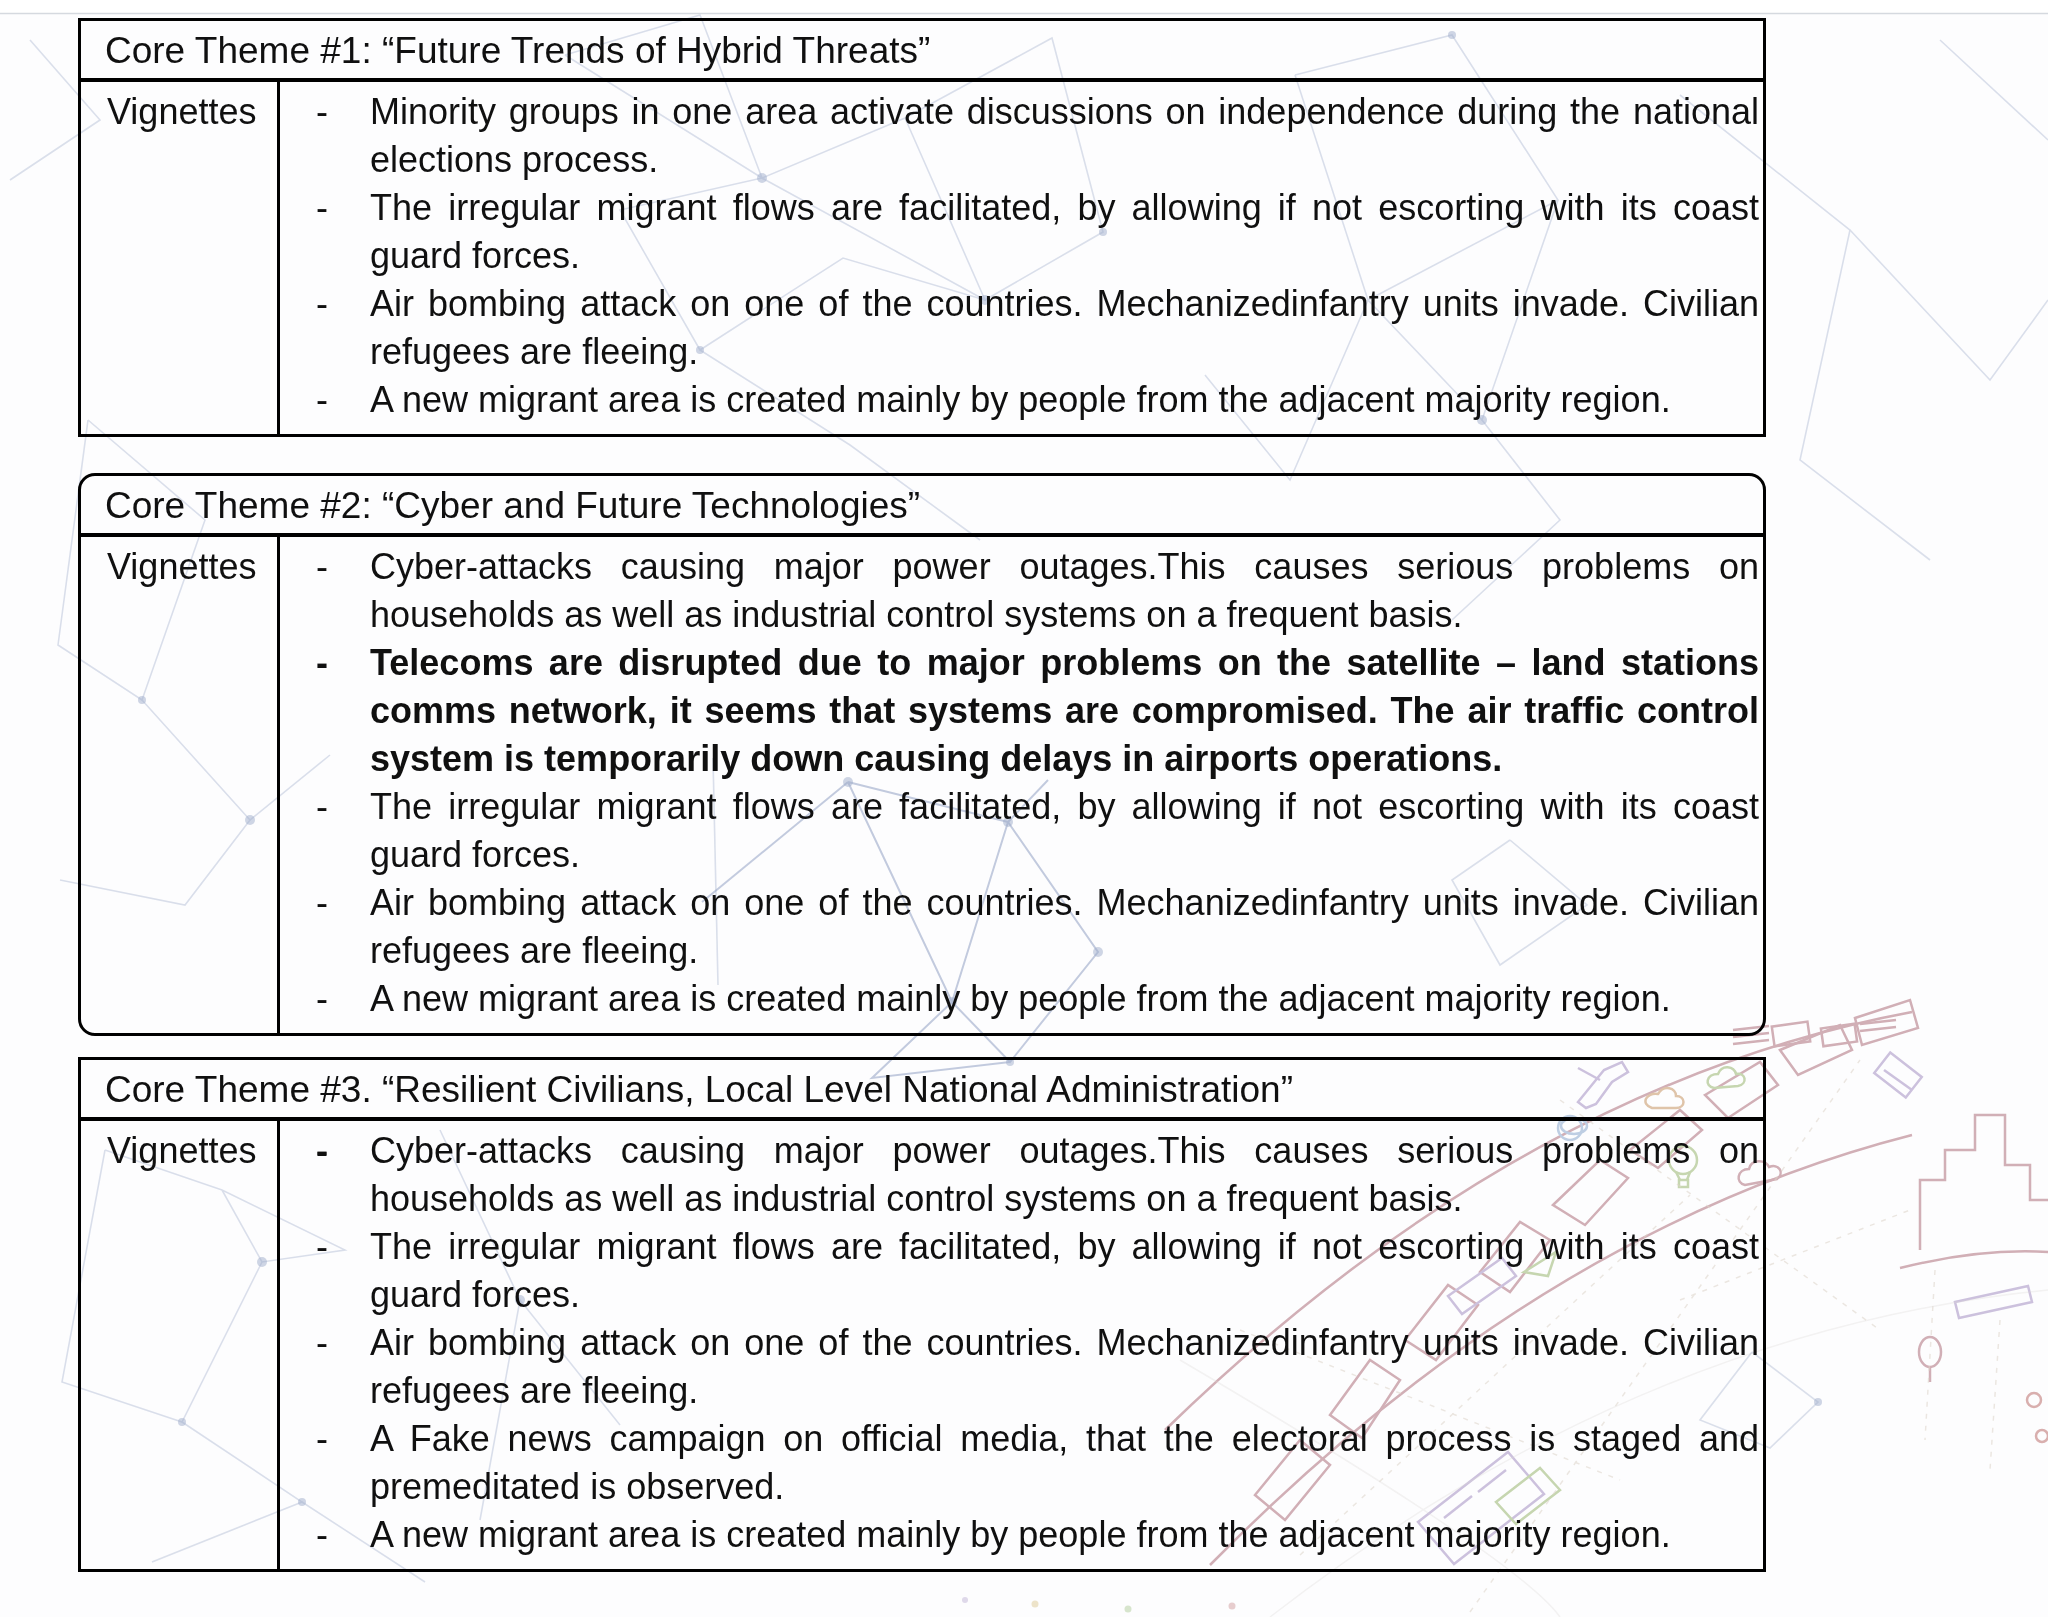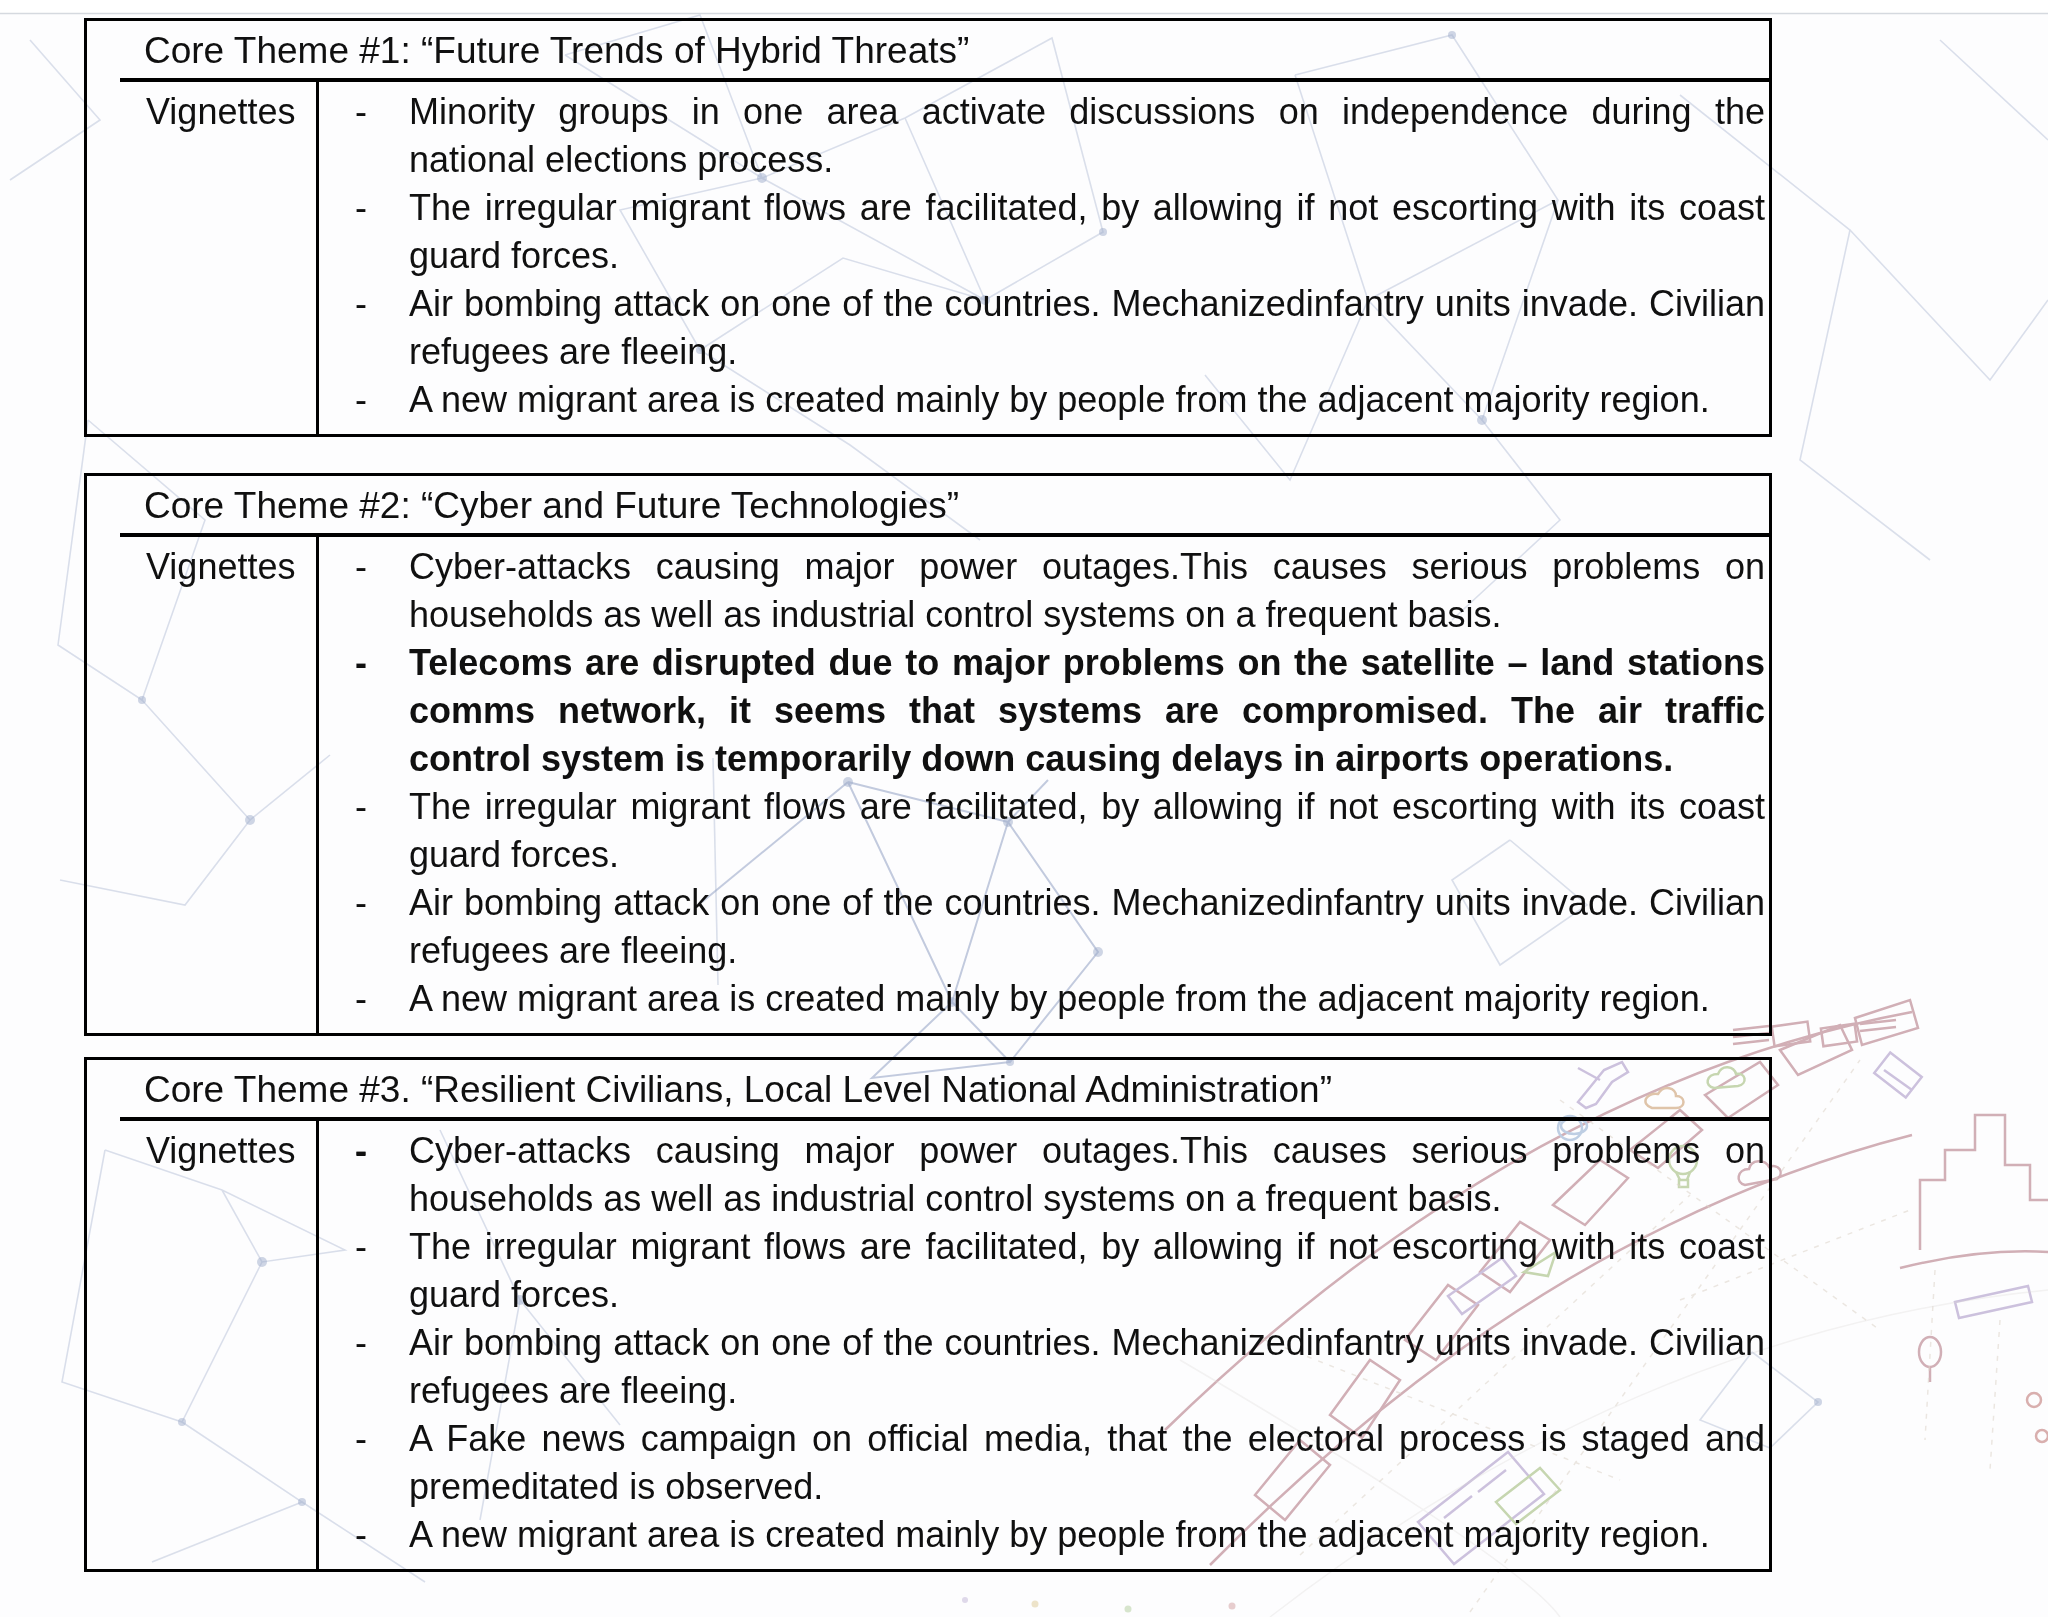--- a/index.html
+++ b/index.html
@@ -6,23 +6,23 @@
   html,body { margin:0; padding:0; background:#ffffff; }
   body {
     width:2048px; height:1617px; position:relative; overflow:hidden;
     background:#fdfdfe;
     font-family:"Liberation Sans", sans-serif;
     color:#101010;
   }
   #bg { position:absolute; left:0; top:0; width:2048px; height:1617px; }
   #tables { position:absolute; left:0; top:0; width:2048px; height:1617px; }
 
-  .ctable { position:absolute; left:84px; width:1688px; border:3px solid #000; background:transparent;padding-left:33px; }
+  .ctable { position:absolute; left:78px; width:1688px; border:3px solid #000; background:transparent; }
   .ctable:nth-child(1){ top:18px; }
-  .ctable:nth-child(2){ top:473px; }
+  .ctable:nth-child(2){ top:473px;border-radius:17px; }
   .ctable:nth-child(3){ top:1057px; }
 
   .t-header {
     font-size:37px; line-height:49px; padding:5px 24px 3px;
     border-bottom:4px solid #000; white-space:nowrap; overflow:hidden;
   }
   .t-body { display:flex; align-items:stretch;justify-content:space-between; }
   .t-label {
     flex:0 0 199px; border-right:3px solid #000;
     padding:6px 8px 8px 26px; font-size:36px; line-height:48px;

